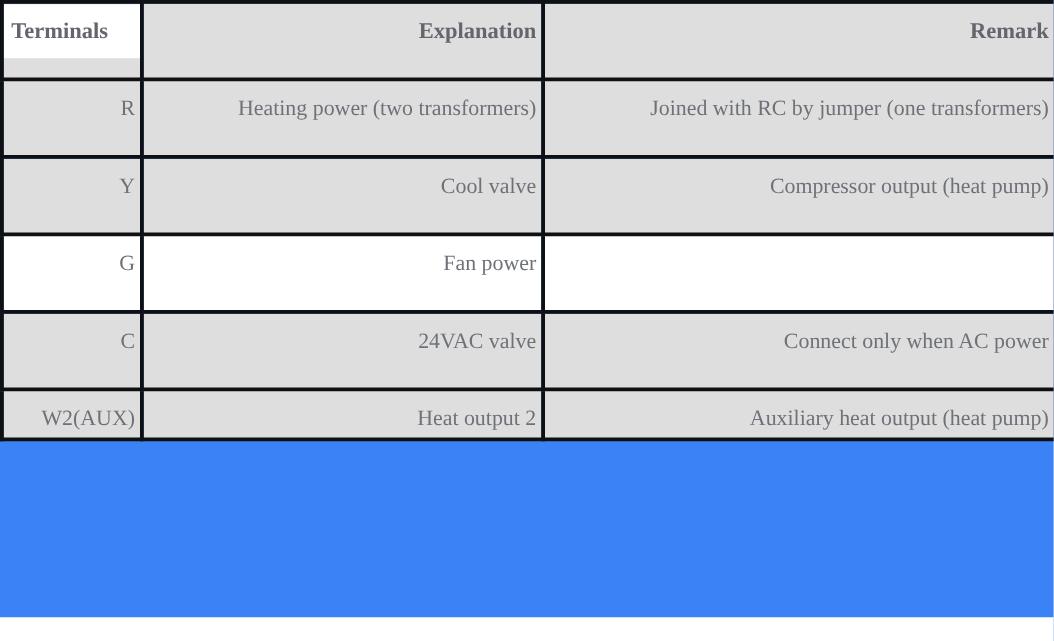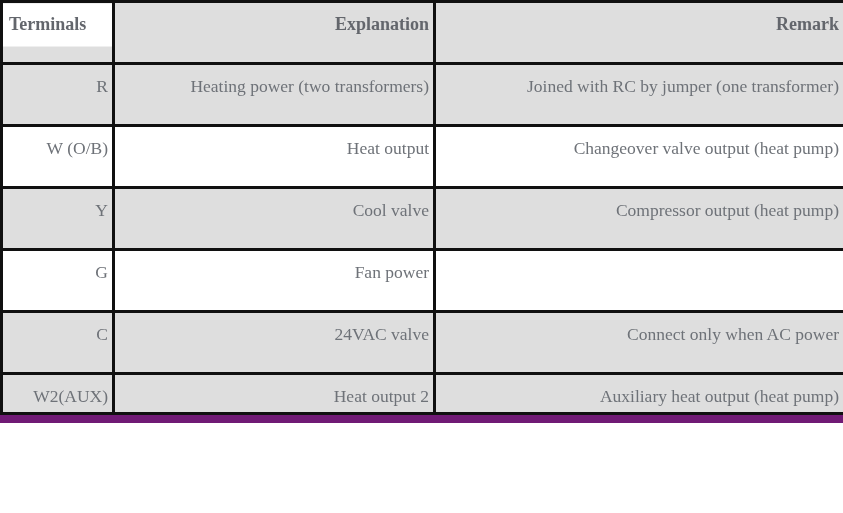--- a/index.html
+++ b/index.html
@@ -3,23 +3,23 @@
 <meta charset="utf-8">
 <style>
   html, body {
     margin: 0;
     padding: 0;
     background: #ffffff;
   }
   .page {
     position: relative;
     width: 843px;
-    height: 423px;
+    height: 494px;
     overflow: hidden;
-    background: #701a75;
+    background: #3b82f6;
     font-family: "Liberation Serif", "DejaVu Serif", serif;
   }
   table.terminals {
     border-collapse: collapse;
     table-layout: fixed;
     width: 843px;
   }
   table.terminals th,
   table.terminals td {
     border: 3px solid #101010;
@@ -83,26 +83,21 @@
       <tr>
         <th class="th-terminals">Terminals</th>
         <th>Explanation</th>
         <th>Remark</th>
       </tr>
     </thead>
     <tbody id="rows">
         <tr class="shaded">
           <td class="h62">R</td>
           <td class="h62">Heating power (two transformers)</td>
-          <td class="h62">Joined with RC by jumper (one transformer)</td>
-        </tr>
-        <tr>
-          <td class="h62">W (O/B)</td>
-          <td class="h62">Heat output</td>
-          <td class="h62">Changeover valve output (heat pump)</td>
+          <td class="h62">Joined with RC by jumper (one transformers)</td>
         </tr>
         <tr class="shaded">
           <td class="h62">Y</td>
           <td class="h62">Cool valve</td>
           <td class="h62">Compressor output (heat pump)</td>
         </tr>
         <tr>
           <td class="h62">G</td>
           <td class="h62">Fan power</td>
           <td class="h62"></td>

